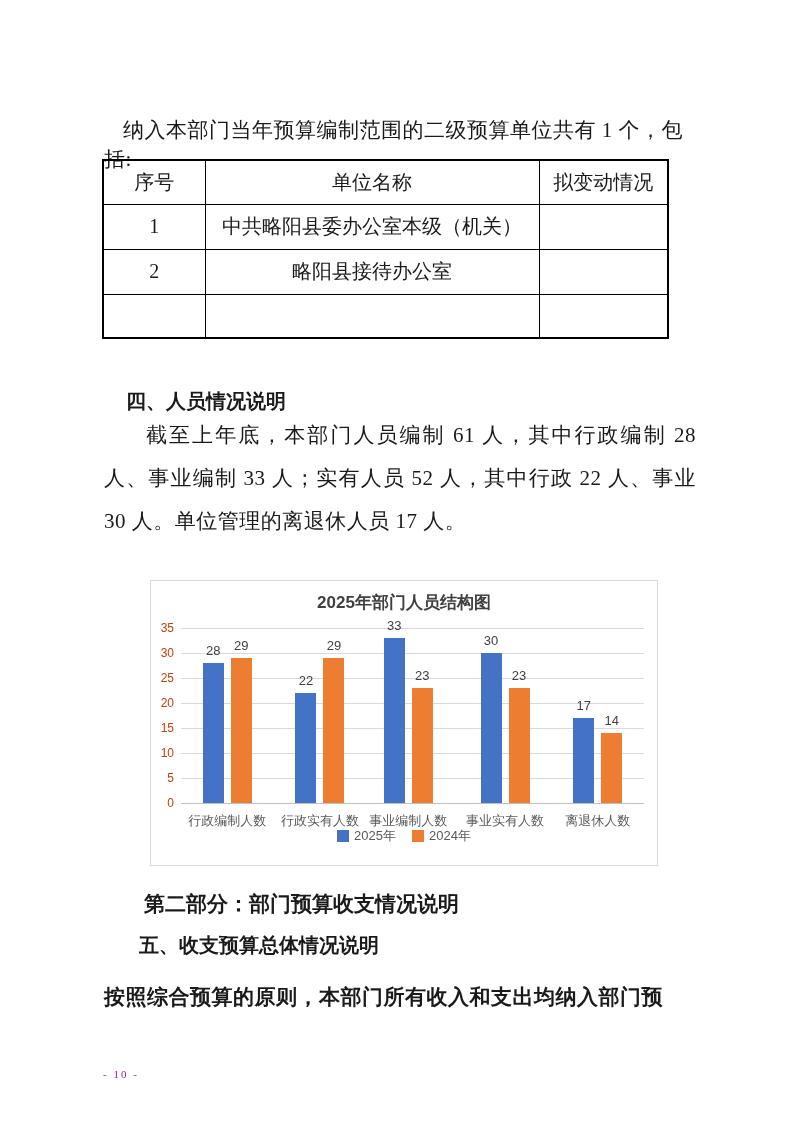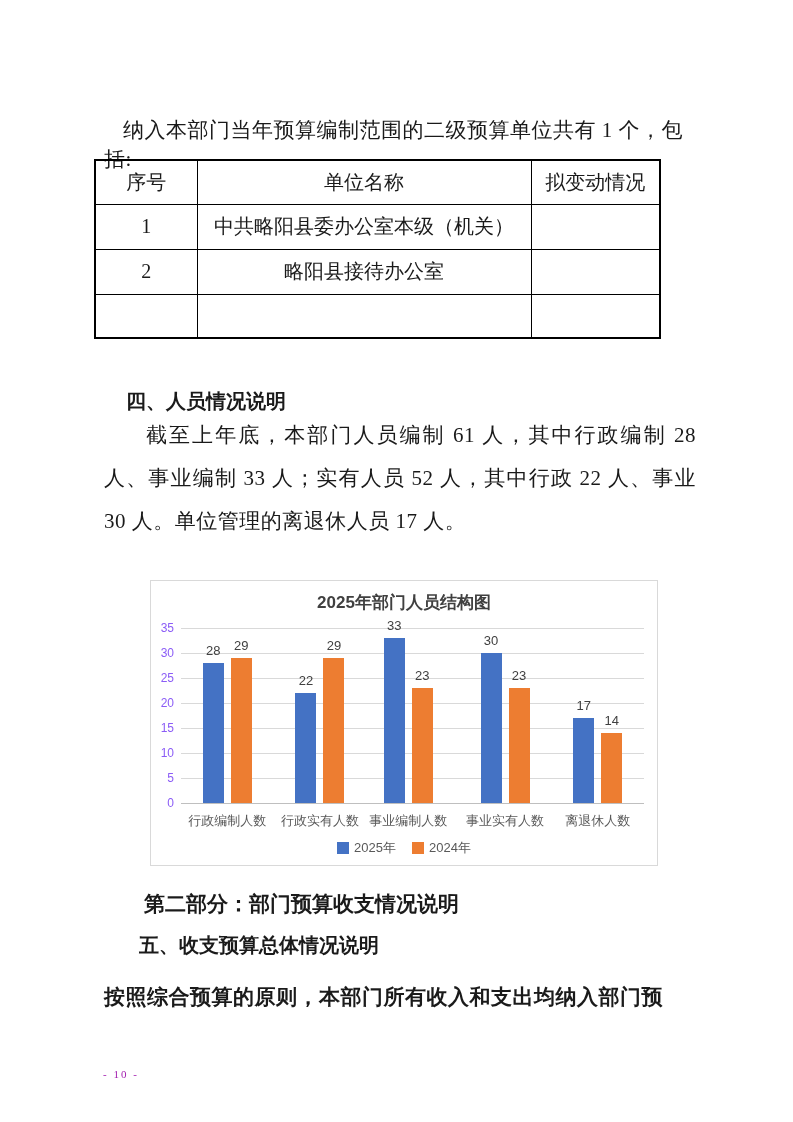--- a/index.html
+++ b/index.html
@@ -36,21 +36,21 @@
   .bottom-par {
     left:104px; top:976px; width:600px;
     font-size:21px; line-height:43px; letter-spacing:0.5px;font-weight:bold;
   }
   .page-num {
     left:103px; top:1068px; font-size:11px; letter-spacing:2px; color:#a21caf;
   }
 
   
   .unit-table {
-    left:94px; top:159px; width:565px; height:177px;
+    left:102px; top:159px; width:565px; height:177px;
     border-collapse:collapse; table-layout:fixed;
     font-size:20px;
     padding-left:30px;
   }
   .unit-table th, .unit-table td {
     border:1px solid #000; text-align:center; vertical-align:middle;
     font-weight:normal; padding:0 2px;
   }
   .unit-table { border:2px solid #000; }
   .col-idx  { width:102px; }
@@ -73,37 +73,37 @@
   }
   .plot-area {
     position:absolute; left:30px; top:48px; width:463px; height:175px;
     border-bottom:1px solid #bfbfbf;
   }
   .gridline {
     position:absolute; left:0; width:100%; height:1px; background:#d9d9d9;
   }
   .y-tick {
     position:absolute; right:100%; margin-right:7px; width:26px;
-    text-align:right; font-size:12px; color:#8b5cf6; transform:translateY(-50%);
+    text-align:right; font-size:12px; color:#c2410c; transform:translateY(-50%);
   }
   .bar-group {
     position:absolute; bottom:0; height:100%;
     display:flex; align-items:flex-end; justify-content:center; gap:7px;
   }
   .bar { position:relative; width:21px; }
   .bar-value {
     position:absolute; top:-20px; left:50%; transform:translateX(-50%);
     font-size:13px; color:#404040; white-space:nowrap;
   }
   .cat-label {
     position:absolute; top:100%; margin-top:9px; width:100%;
     text-align:center; font-size:13px; color:#595959; white-space:nowrap;
   }
   .chart-legend {
-    position:absolute; left:0; top:258px; width:100%;
+    position:absolute; left:0; top:246px; width:100%;
     display:flex; justify-content:center; gap:16px;
     font-size:13px; color:#595959;
   }
   .legend-item { display:flex; align-items:center; gap:5px; }
   .legend-swatch { width:12px; height:12px; display:inline-block; }
 </style>
 </head>
 <body>
 
 <p class="abs intro-par">纳入本部门当年预算编制范围的二级预算单位共有 1 个，包括:</p>

